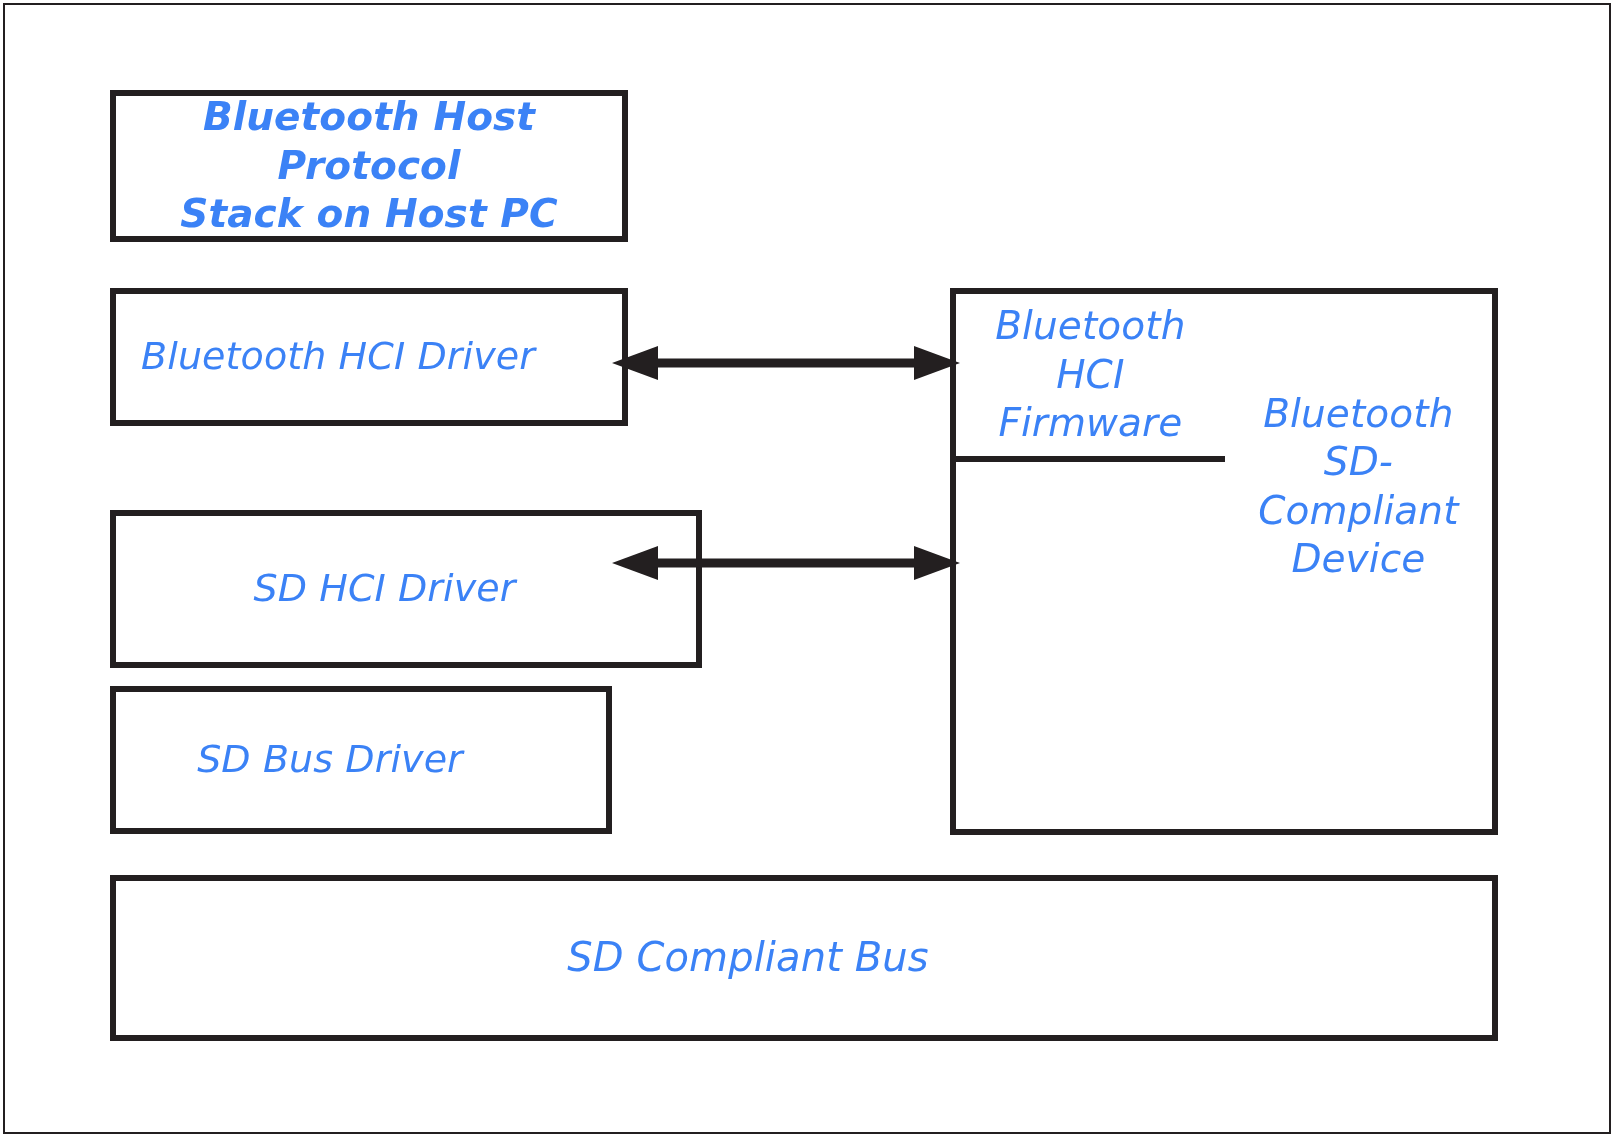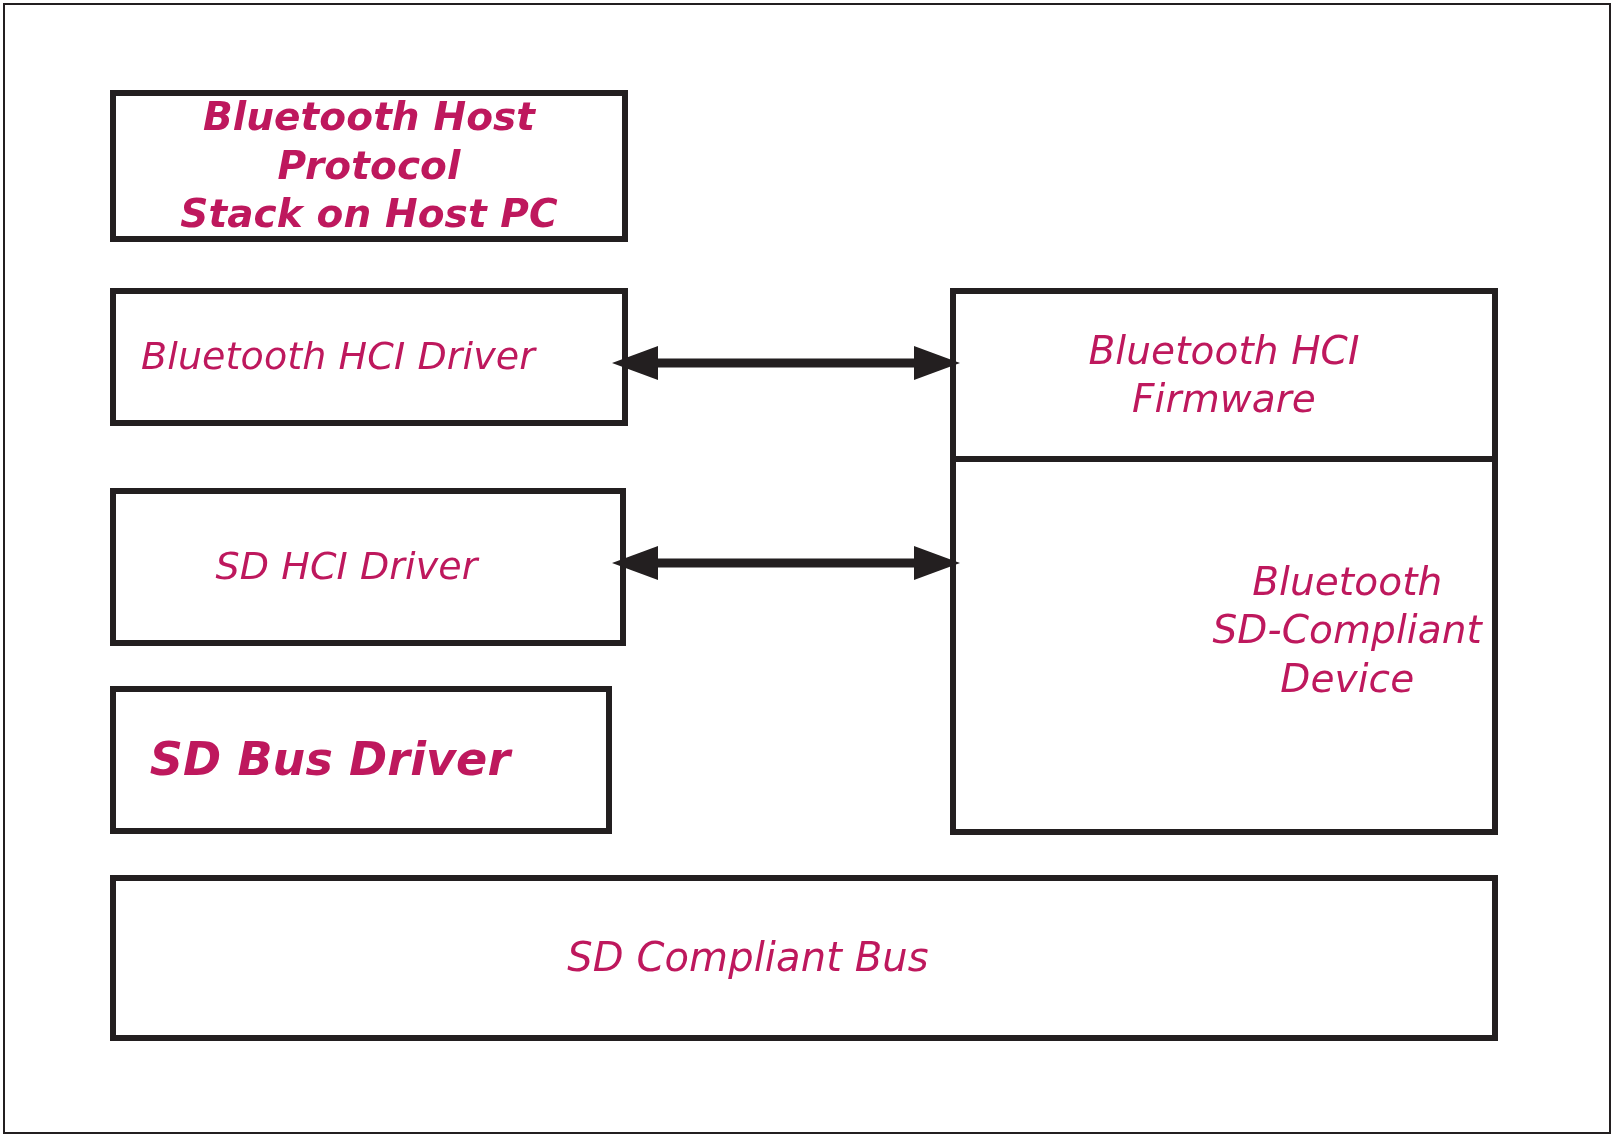--- a/index.html
+++ b/index.html
@@ -36,46 +36,46 @@
     background: #ffffff;
     display: flex;
     align-items: center;
     justify-content: center;
     text-align: center;
   }
   .node-label {
     font-family: "DejaVu Sans", sans-serif;
     font-style: italic;
     font-weight: 400;
-    color: #be185d;
+    color: #3b82f6;
     line-height: 1.24;
     letter-spacing: 0.1px;
     white-space: pre-line;
     padding: 0 10px;
   }
 
   
   #node-host-stack      { left:110px; top:90px;  width:518px; height:152px; }
   #node-bt-hci-driver   { left:110px; top:288px; width:518px; height:138px; }
-  #node-sd-hci-driver   { left:110px; top:488px; width:516px; height:158px;padding-left:13px; }
+  #node-sd-hci-driver   { left:110px; top:510px; width:592px; height:158px;padding-left:13px; }
   #node-sd-bus-driver   { left:110px; top:686px; width:502px; height:148px; }
   #node-sd-bus          { left:110px; top:875px; width:1388px; height:166px; }
 
   
   #node-device-stack {
     position: absolute;
     left: 950px;
     top: 288px;
     width: 548px;
     height: 547px;
     box-sizing: border-box;
     border: 6px solid #231f20;
     background: #ffffff;
     display: flex;
-    flex-direction: column;
+    flex-direction: row;
   }
   #node-bt-hci-firmware {
     height: 168px;
     border-bottom: 6px solid #231f20;
     box-sizing: border-box;
     display: flex;
     align-items: center;
     justify-content: center;
     text-align: center;
   }
@@ -86,21 +86,21 @@
     justify-content: flex-end;
     text-align: center;
     padding-top: 96px;
     box-sizing: border-box;
   }
 
   
   #node-host-stack .node-label      { font-size: 39px; font-weight: 600; }
   #node-bt-hci-driver .node-label   { font-size: 38px; margin-right: 62px; }
   #node-sd-hci-driver .node-label   { font-size: 38px; margin-right: 56px; }
-  #node-sd-bus-driver .node-label   { font-size: 46px; margin-right: 62px; font-weight: bold; }
+  #node-sd-bus-driver .node-label   { font-size: 38px; margin-right: 62px; }
   #node-sd-bus .node-label          { font-size: 40px; position: relative; left: -56px; }
   #node-bt-hci-firmware .node-label { font-size: 39px; }
   #node-bt-sd-device .node-label    { font-size: 39px; }
 
   
   .arrow {
     position: absolute;
     height: 46px;
   }
   #arrow-hci { left: 612px; top: 340px; width: 348px; }

